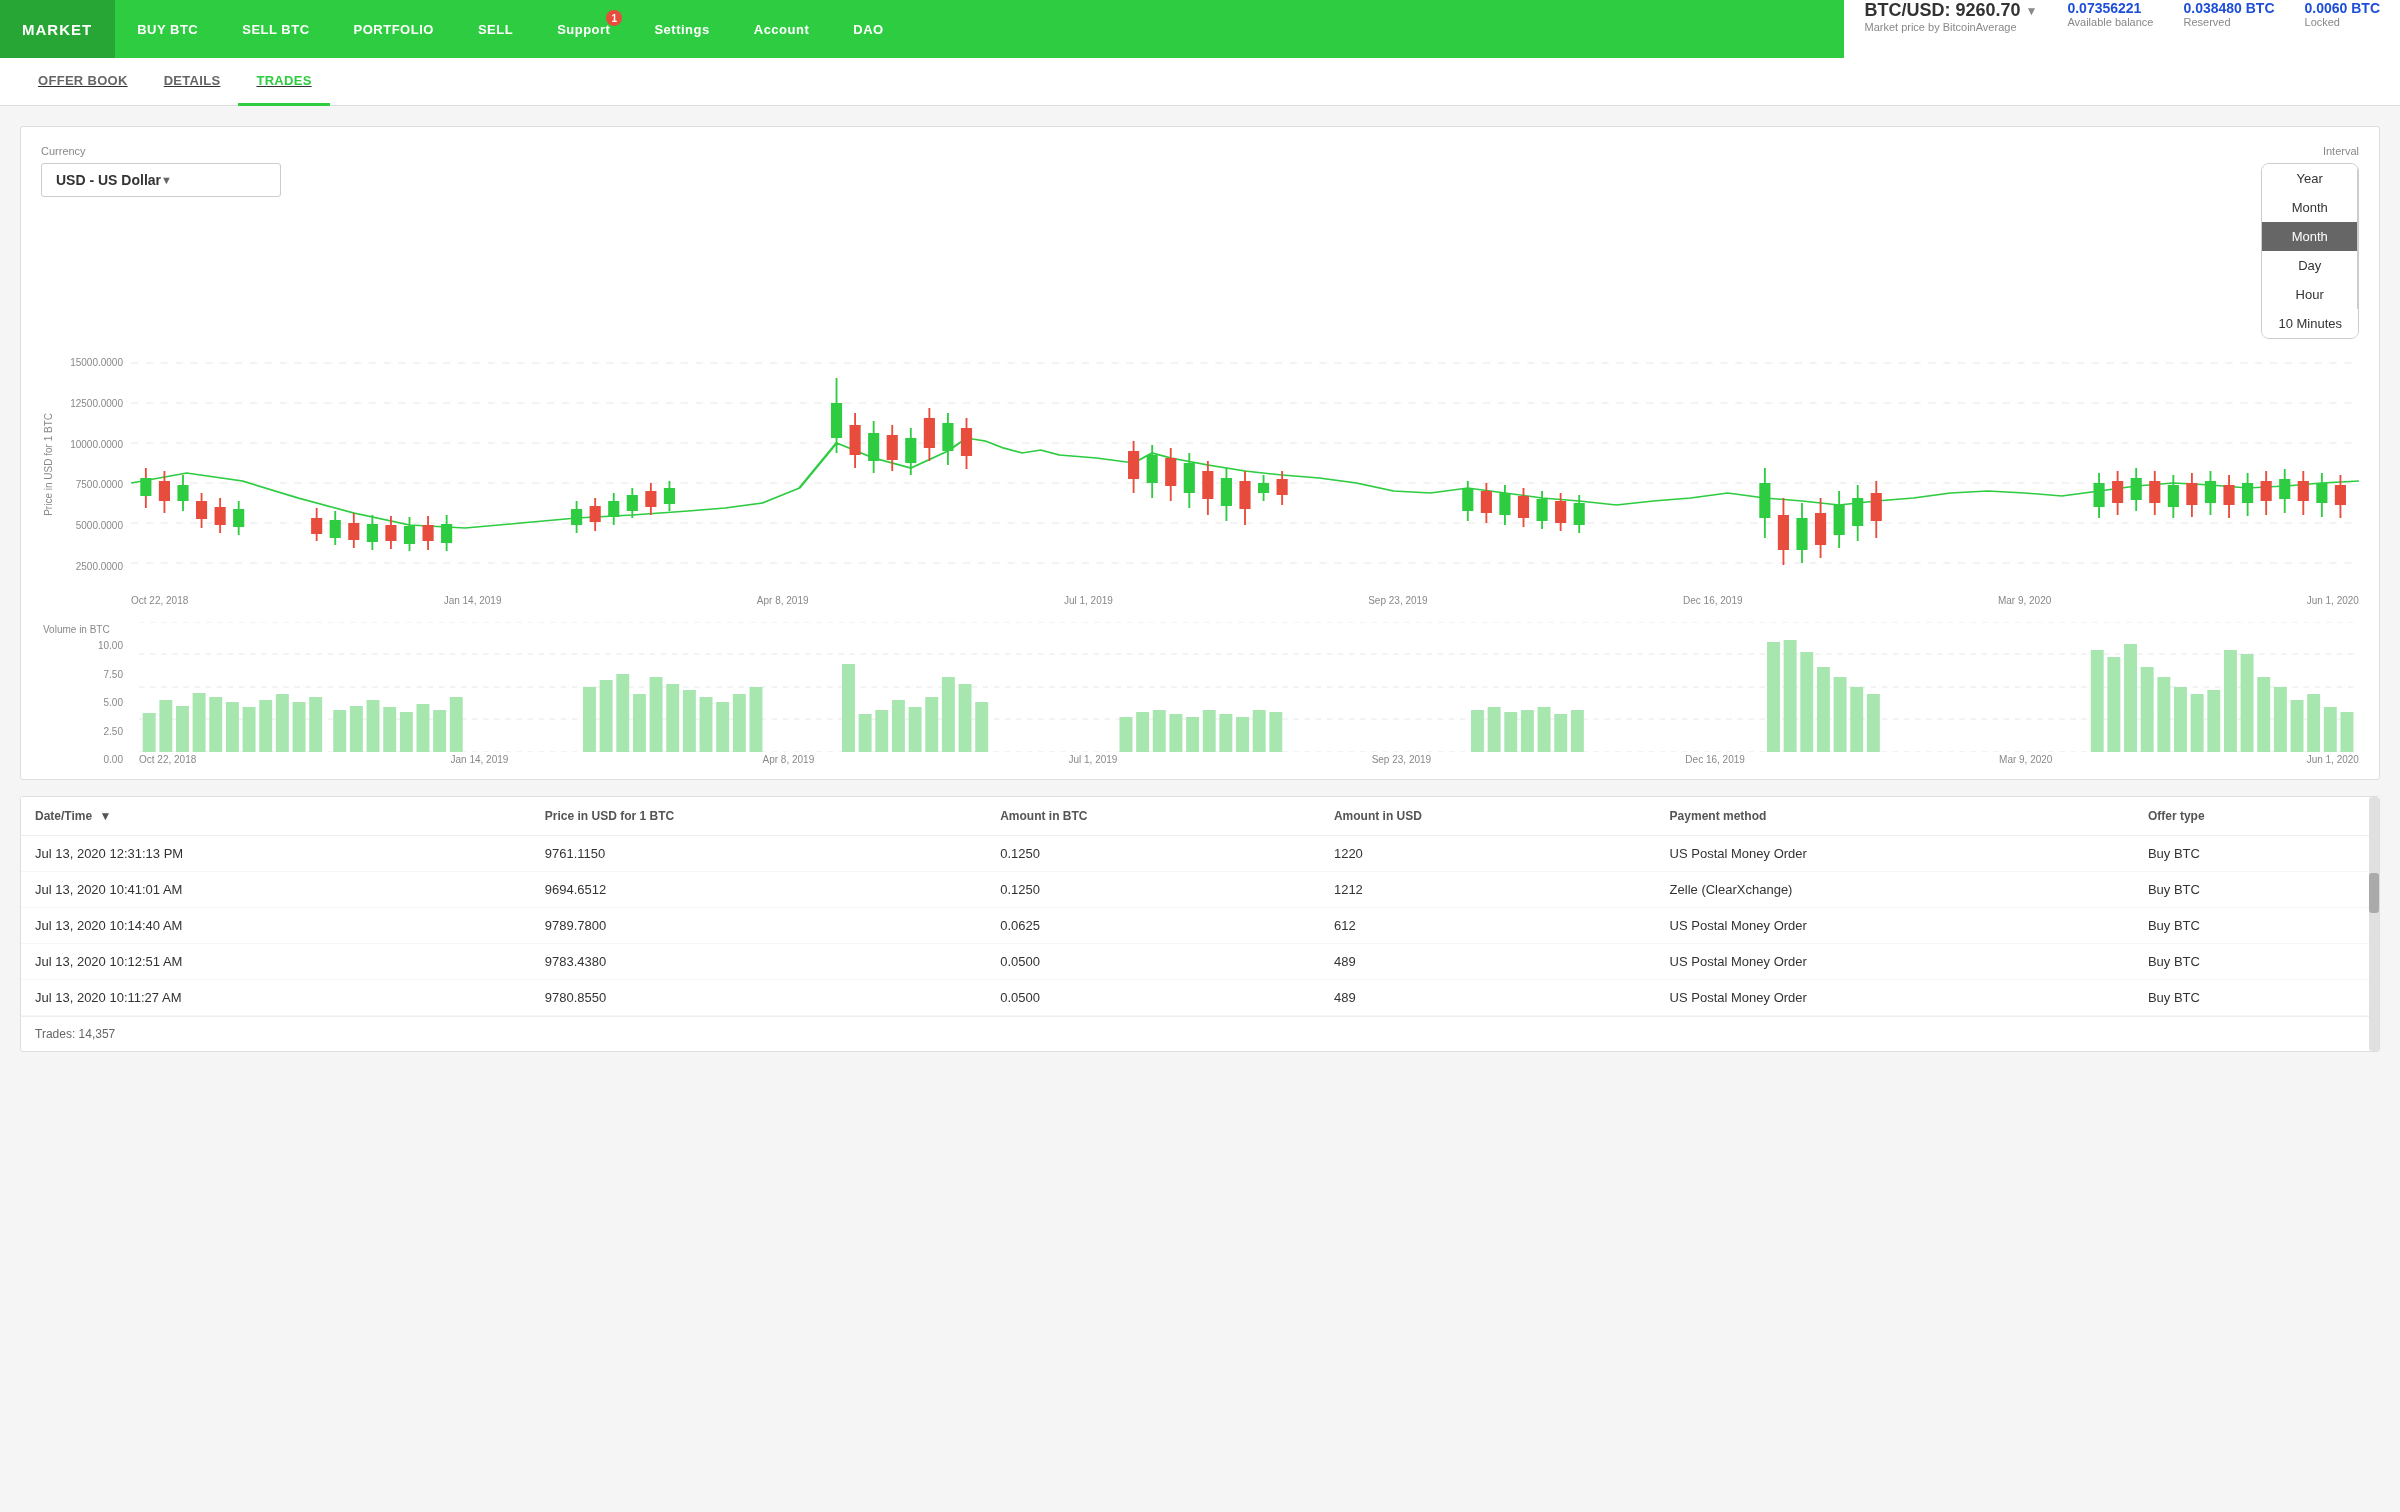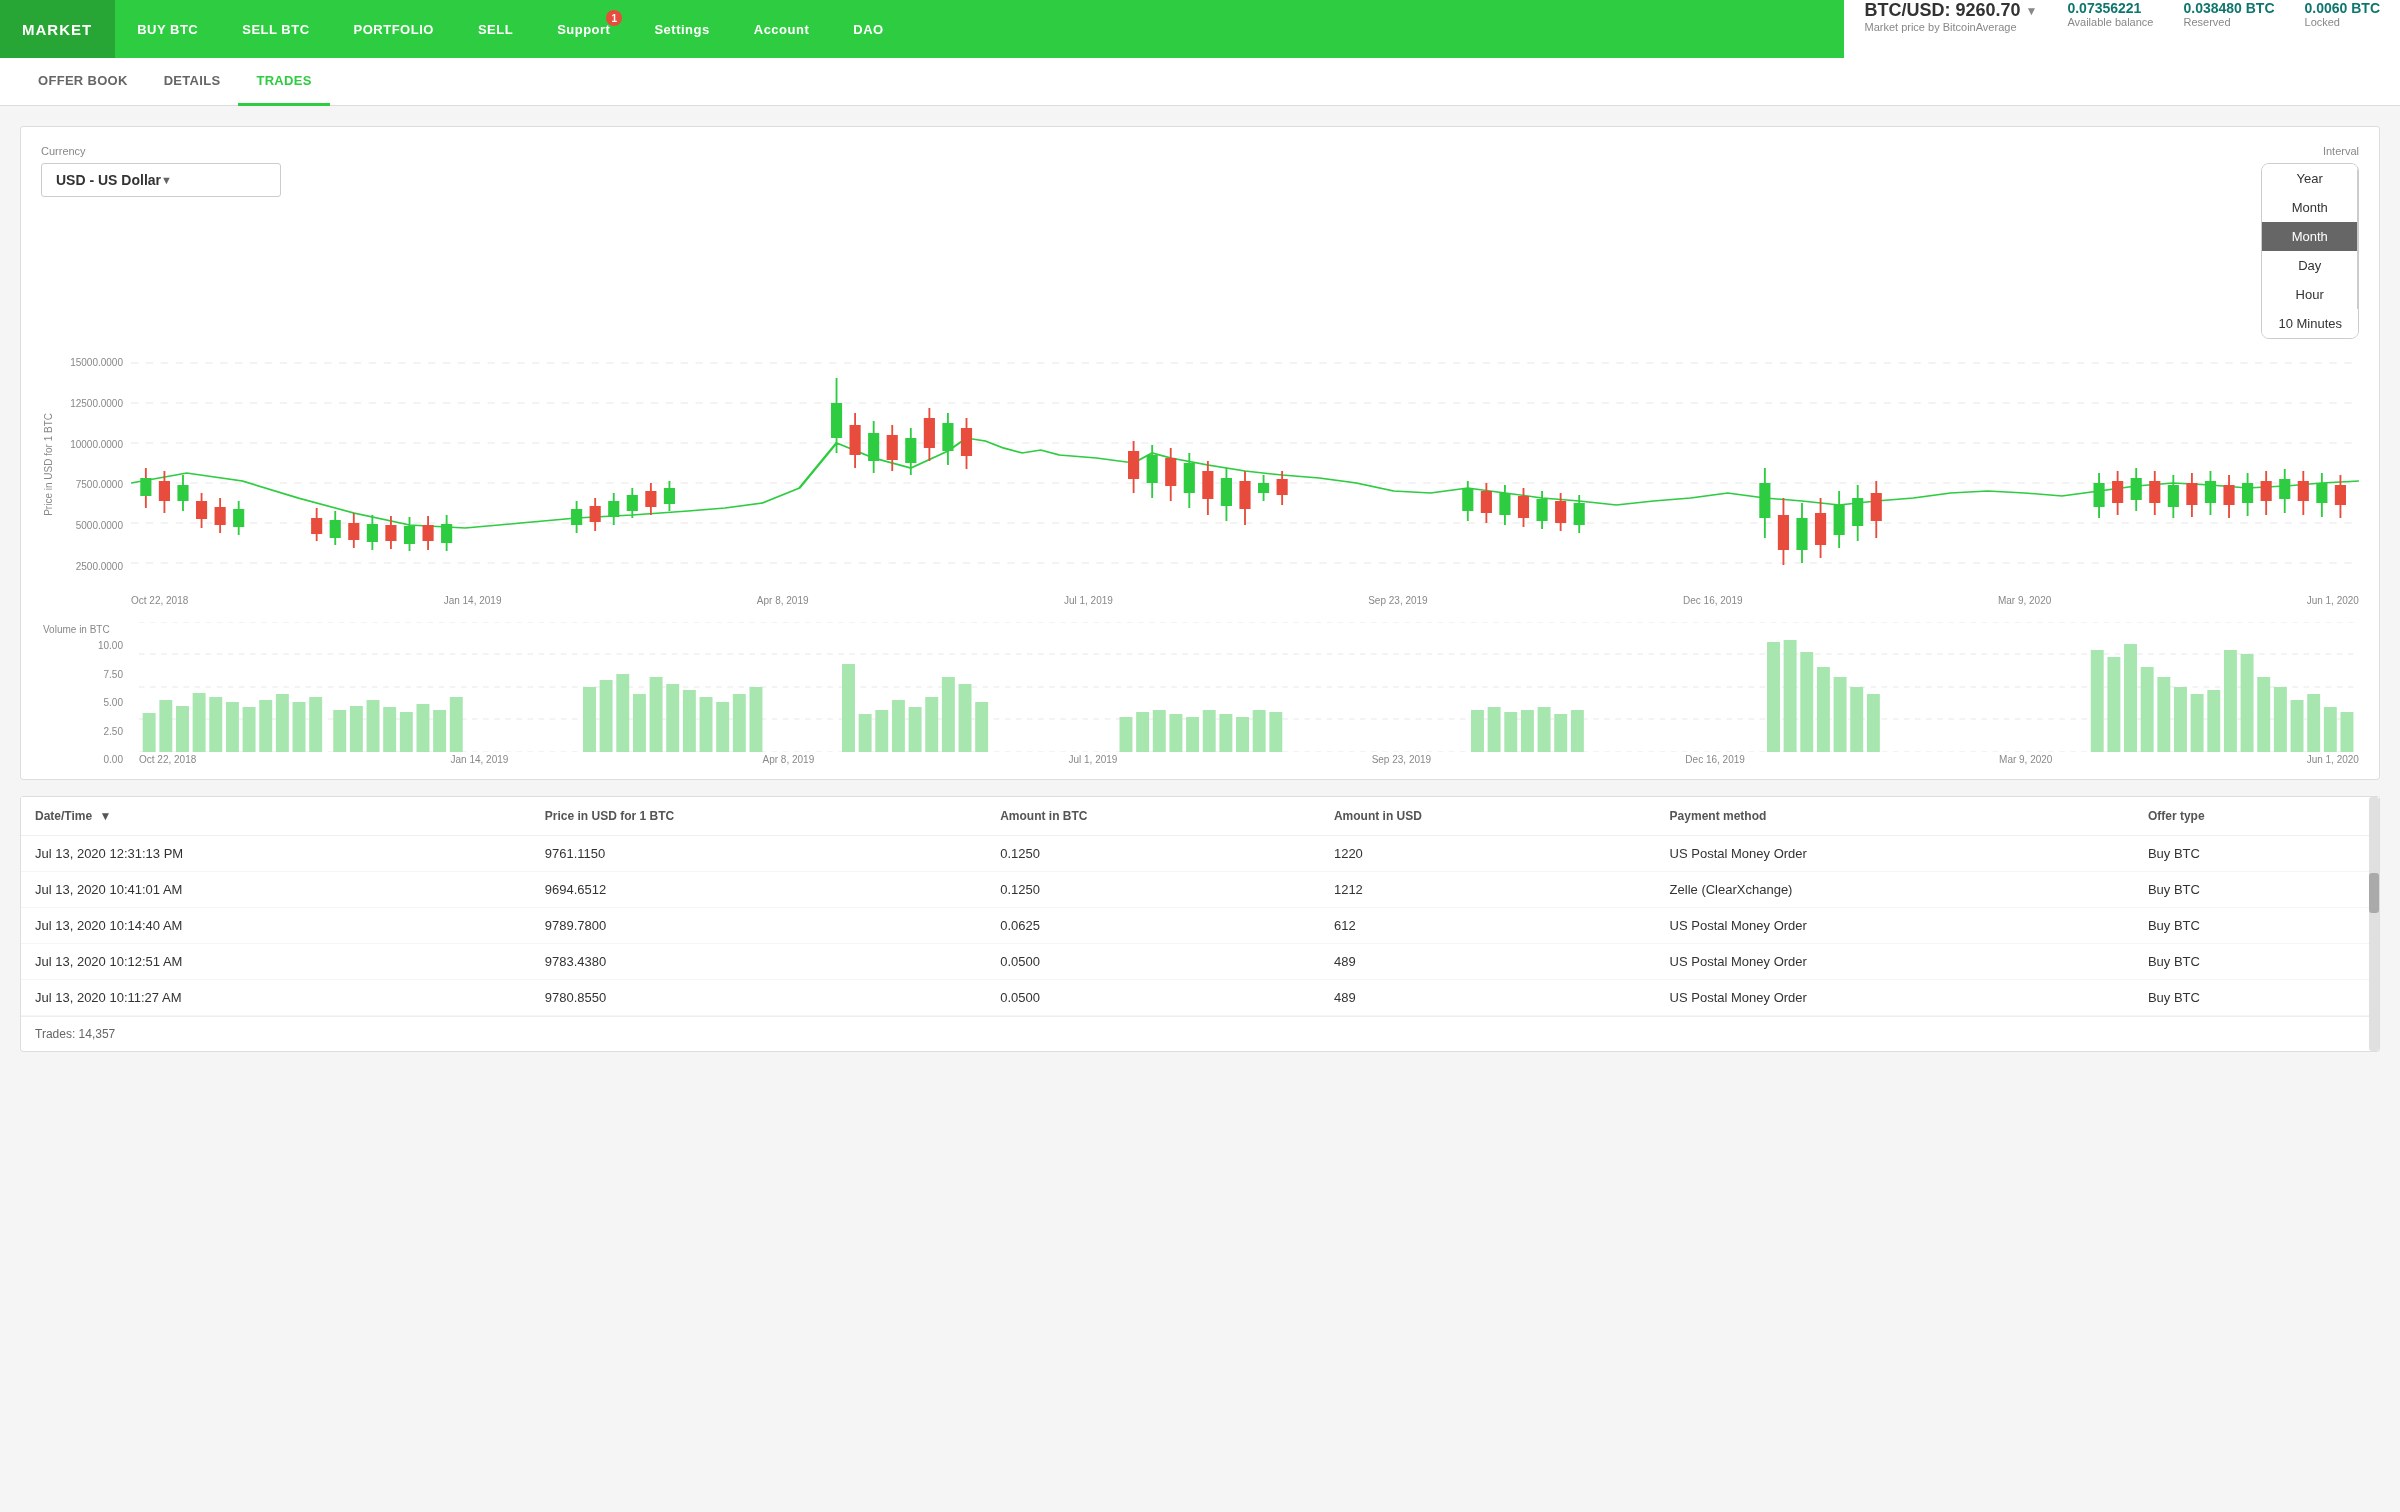--- a/index.html
+++ b/index.html
@@ -70,41 +70,42 @@
     .market-price-sub {
       font-size: 11px;
       color: #888;
     }
     .market-stat {
       display: flex;
       flex-direction: column;
     }
     .market-stat-val {
       font-size: 14px;
-      color: #0f766e;
+      color: #1d4ed8;
       font-weight: 600;
     }
     .market-stat-label {
       font-size: 11px;
       color: #888;
     }
     .market-price-arrow {
       color: #888;
       font-size: 12px;
       margin-left: 5px;
     }
 
     
     .tabs-bar {
       background: #fff;
       border-bottom: 1px solid #ddd;
       display: flex;
       align-items: center;
       padding: 0 20px;
       height: 48px;
+      text-decoration: underline;
     }
     .tab-item {
       padding: 0 18px;
       height: 48px;
       display: flex;
       align-items: center;
       font-size: 13px;
       color: #666;
       cursor: pointer;
       border-bottom: 3px solid transparent;

